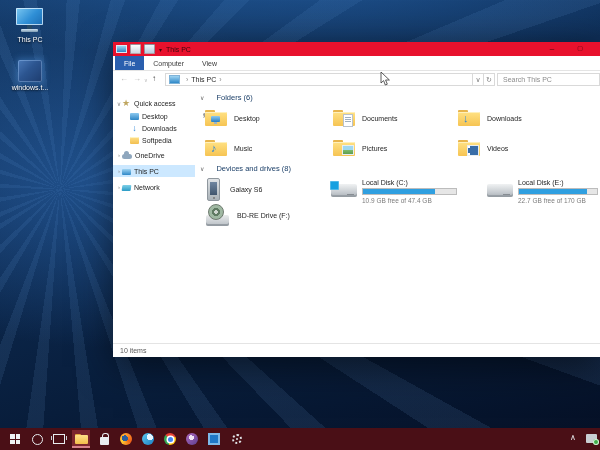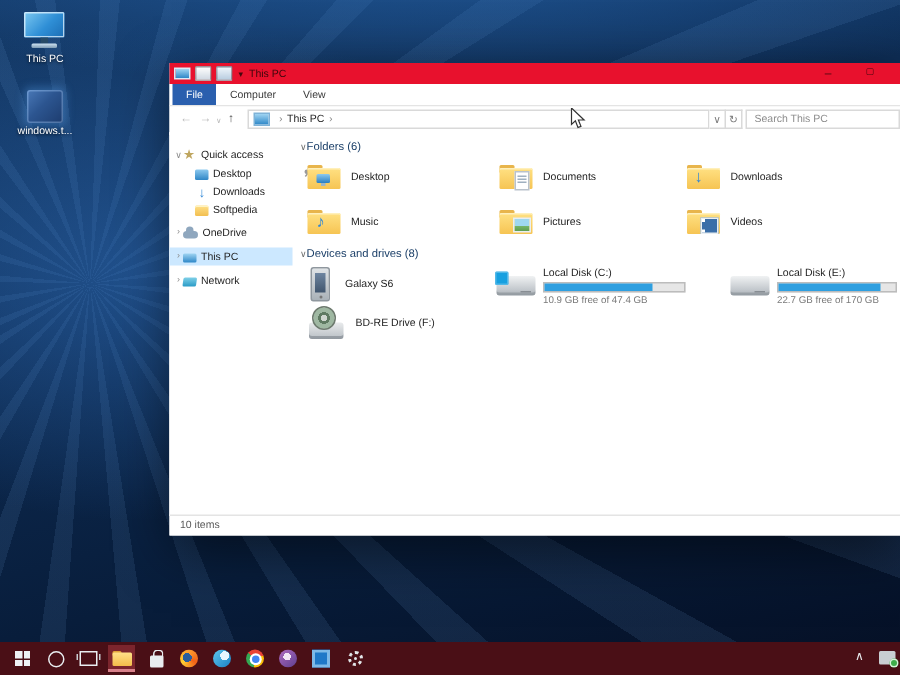--- a/index.html
+++ b/index.html
@@ -69,21 +69,21 @@
   .si-folder{background:linear-gradient(#ffe089,#f2bf50);border-radius:1px;height:7px;margin-top:1px;box-shadow:inset 0 1px 0 #fff3c2;}
   .si-cloud{background:#8fa7be;border-radius:5px;height:5px;width:10px;margin-top:3px;position:relative;}
   .si-cloud::before{content:"";position:absolute;left:2px;top:-3px;width:5px;height:5px;border-radius:50%;background:#8fa7be;}
   .si-pc{background:linear-gradient(#9fd4f2,#2f88c8);height:6px;margin-top:1px;border-radius:1px;}
   .si-net{background:linear-gradient(#7fd0e8,#2a9bc6);height:6px;margin-top:2px;border-radius:1px;transform:skewX(-8deg);}
   .pin{position:absolute;right:5px;top:3px;width:5px;height:5px;}
   .pin::before{content:"";position:absolute;left:1px;top:0;width:3px;height:3px;border-radius:50%;background:#9a9a9a;}
   .pin::after{content:"";position:absolute;left:2px;top:2px;width:1px;height:3px;background:#9a9a9a;transform:rotate(40deg);}
 
   
-  .grp-hdr{position:absolute;color:#1a3e67;font-size:7.5px;display:flex;align-items:center;gap:0;}
+  .grp-hdr{position:absolute;color:#1a3e67;font-size:7.5px;display:flex;align-items:center;gap:12px;}
   .grp-hdr .gchev{color:#6b6b6b;font-size:6px;}
 
   .tile{position:absolute;display:flex;align-items:center;width:118px;height:24px;}
   .tile .tlbl{margin-left:7px;}
   .folder{position:relative;width:22px;height:16px;flex:none;}
   .folder::before{content:"";position:absolute;left:0;top:0;width:10px;height:5px;border-radius:1px 1px 0 0;background:#e8b54c;}
   .folder::after{content:"";position:absolute;left:0;top:2px;width:22px;height:14px;border-radius:1px;
     background:linear-gradient(#ffe183,#f6c453);box-shadow:inset 0 1px 0 #fff0bb;}
   .em{position:absolute;z-index:2;}
   .em-desktop{left:6px;top:6px;width:9px;height:6px;background:linear-gradient(#8cc9ef,#2a7fc2);border-radius:1px;}

